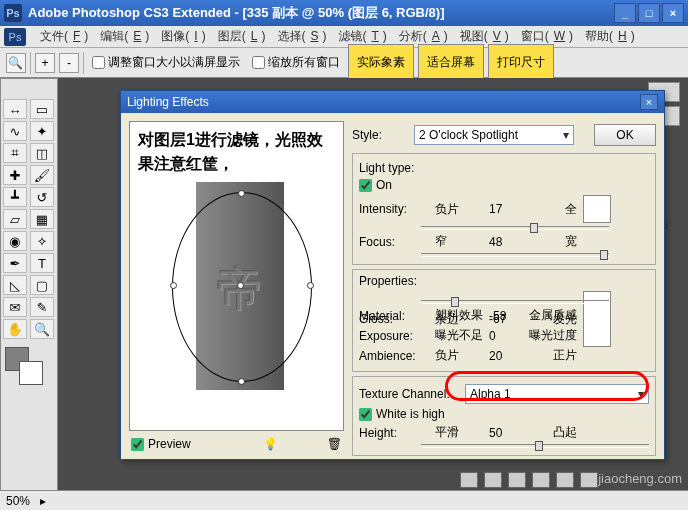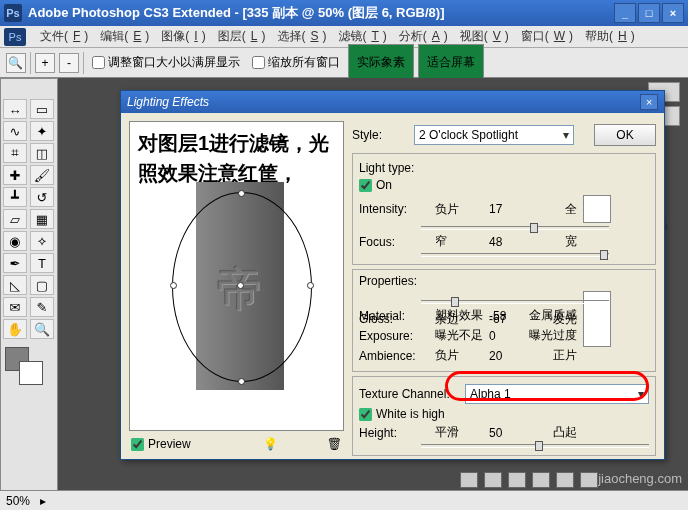--- a/index.html
+++ b/index.html
@@ -8,36 +8,36 @@
 .titlebar .pslogo { width:18px; height:18px; background:#1a3c72; margin-right:6px; display:flex; align-items:center; justify-content:center; font-size:11px; color:#9cc7ff; border-radius:2px; }
 .titlebar .spacer { flex:1; }
 .winbtn { width:22px; height:20px; background:#4b84d4; border:1px solid #2a5090; margin-left:2px; color:#fff; display:flex; align-items:center; justify-content:center; font-size:11px; }
 .menubar { background:#e8e8e8; height:22px; display:flex; align-items:center; padding:0 4px; border-bottom:1px solid #aaa; }
 .menubar span { margin:0 4px; color:#333; font-size:12px; }
 .menubar .ml { text-decoration:underline; margin-left:1px; }
 .pslogo2 { width:22px; height:18px; background:#1a3c72; margin-right:6px; color:#9cc7ff; display:flex; align-items:center; justify-content:center; font-size:11px; border-radius:2px; }
 .optbar { background:#e8e8e8; height:30px; display:flex; align-items:center; padding:0 6px; border-bottom:1px solid #888; gap:4px; }
 .optbar .ico { width:20px; height:20px; border:1px solid #999; background:#f4f4f4; display:flex; align-items:center; justify-content:center; }
 .optbar label { display:flex; align-items:center; gap:3px; margin:0 4px;justify-content:flex-end; }
-.btn2 { background:#15803d; border:1px solid #888; padding:0 8px; height:38px; display:flex; align-items:center; }
+.btn2 { background:#fde047; border:1px solid #888; padding:0 8px; height:38px; display:flex; align-items:center; }
 .workspace { position:relative; height:432px; display:flex; }
 .toolbox { width:58px; background:#e3e3e3; border:1px solid #888; display:flex; flex-direction:column; padding:20px 2px 2px; }
 .tbgrid { display:grid; grid-template-columns:1fr 1fr; gap:2px; }
 .tool { width:24px; height:20px; border:1px solid #bbb; background:#f0f0f0; display:flex; align-items:center; justify-content:center; font-size:13px; }
 .swatches { margin-top:6px; padding:2px; }
 .swatch { width:24px; height:24px; border:1px solid #555; }
 .canvas { flex:1; background:#4a4a4a; position:relative; }
 .statusbar { position:absolute; bottom:0; left:0; right:0; height:20px; background:#e8e8e8; border-top:1px solid #888; display:flex; align-items:center; padding:0 6px; }
 .dialog { position:absolute; left:120px; top:90px; width:545px; height:370px; background:#ece9d8; border:1px solid #1a4d8a; box-shadow:2px 2px 6px rgba(0,0,0,0.4); }
-.dlgtitle { background:linear-gradient(#3b79d4,#2b5fb4); height:22px; display:flex; align-items:center; padding:0 6px; color:#fff; font-size:12px;font-style:italic; }
+.dlgtitle { background:linear-gradient(#3b79d4,#2b5fb4); height:22px; display:flex; align-items:center; padding:0 6px; color:#fff; font-size:12px; }
 .dlgtitle .spacer { flex:1; }
 .dlgbody { display:flex; padding:8px; gap:8px; height:calc(100% - 22px); }
 .preview { width:215px; display:flex; flex-direction:column; }
 .previewbox { flex:1; border:1px solid #888; background:#fff; position:relative; overflow:hidden; }
-.annot { position:absolute; left:8px; top:6px; right:8px; font-size:20px; font-weight:bold; color:#000; line-height:1.5; }
+.annot { position:absolute; left:8px; top:6px; right:8px; font-size:16px; font-weight:bold; color:#000; line-height:1.5; }
 .gradbox { position:absolute; left:66px; top:60px; width:88px; height:208px; background:linear-gradient(to right,#8a8a8a,#555); }
 .glyph { position:absolute; left:50%; top:52%; transform:translate(-50%,-50%); font-size:46px; color:#777; text-shadow:1px 1px 0 #999,-1px -1px 0 #555; font-family:"KaiTi",serif; }
 .ellipse { position:absolute; left:42px; top:70px; width:140px; height:190px; border:1px solid #000; border-radius:50%; }
 .handle { position:absolute; width:7px; height:7px; background:#fff; border:1px solid #333; border-radius:50%; }
 .previewrow { display:flex; align-items:center; gap:6px; padding:6px 2px 0; }
 .controls { flex:1; display:flex; flex-direction:column; gap:2px; font-size:12px; }
 fieldset { border:1px solid #aaa; padding:4px 6px; margin-top:2px; }
 .row { display:flex; align-items:center; gap:6px; margin:3px 0; }
 .row .lbl { width:56px; }
 .row .l2 { width:48px; text-align:left;margin-left:14px; }
@@ -93,20 +93,21 @@
   <label>
       <input type="checkbox" style="">
       <span>调整窗口大小以满屏显示</span>
     </label>
   <label>
       <input type="checkbox" style="">
       <span>缩放所有窗口</span>
     </label>
   <div class="btn2">实际象素</div>
   <div class="btn2">适合屏幕</div>
+  <div class="btn2">打印尺寸</div>
 </div>
 
 <div class="workspace">
   <div class="toolbox">
     <div class="tbgrid">
       <div class="tool">↔</div>
       <div class="tool">▭</div>
       <div class="tool">∿</div>
       <div class="tool">✦</div>
       <div class="tool">⌗</div>

